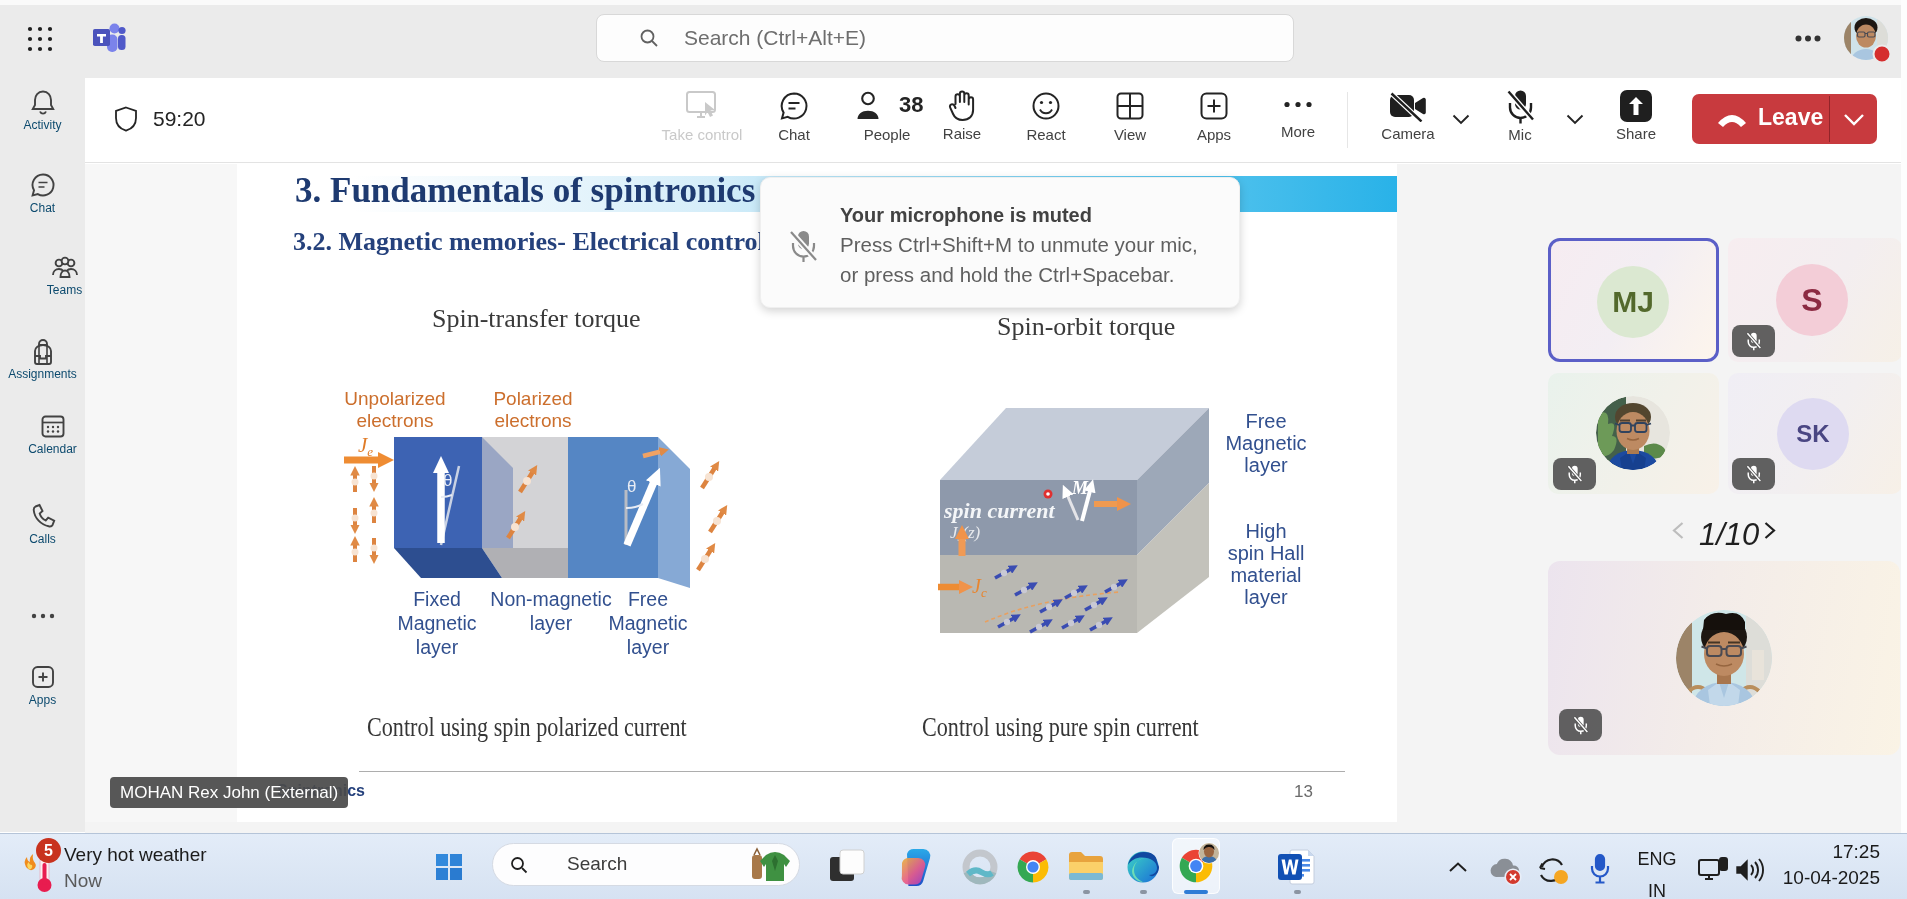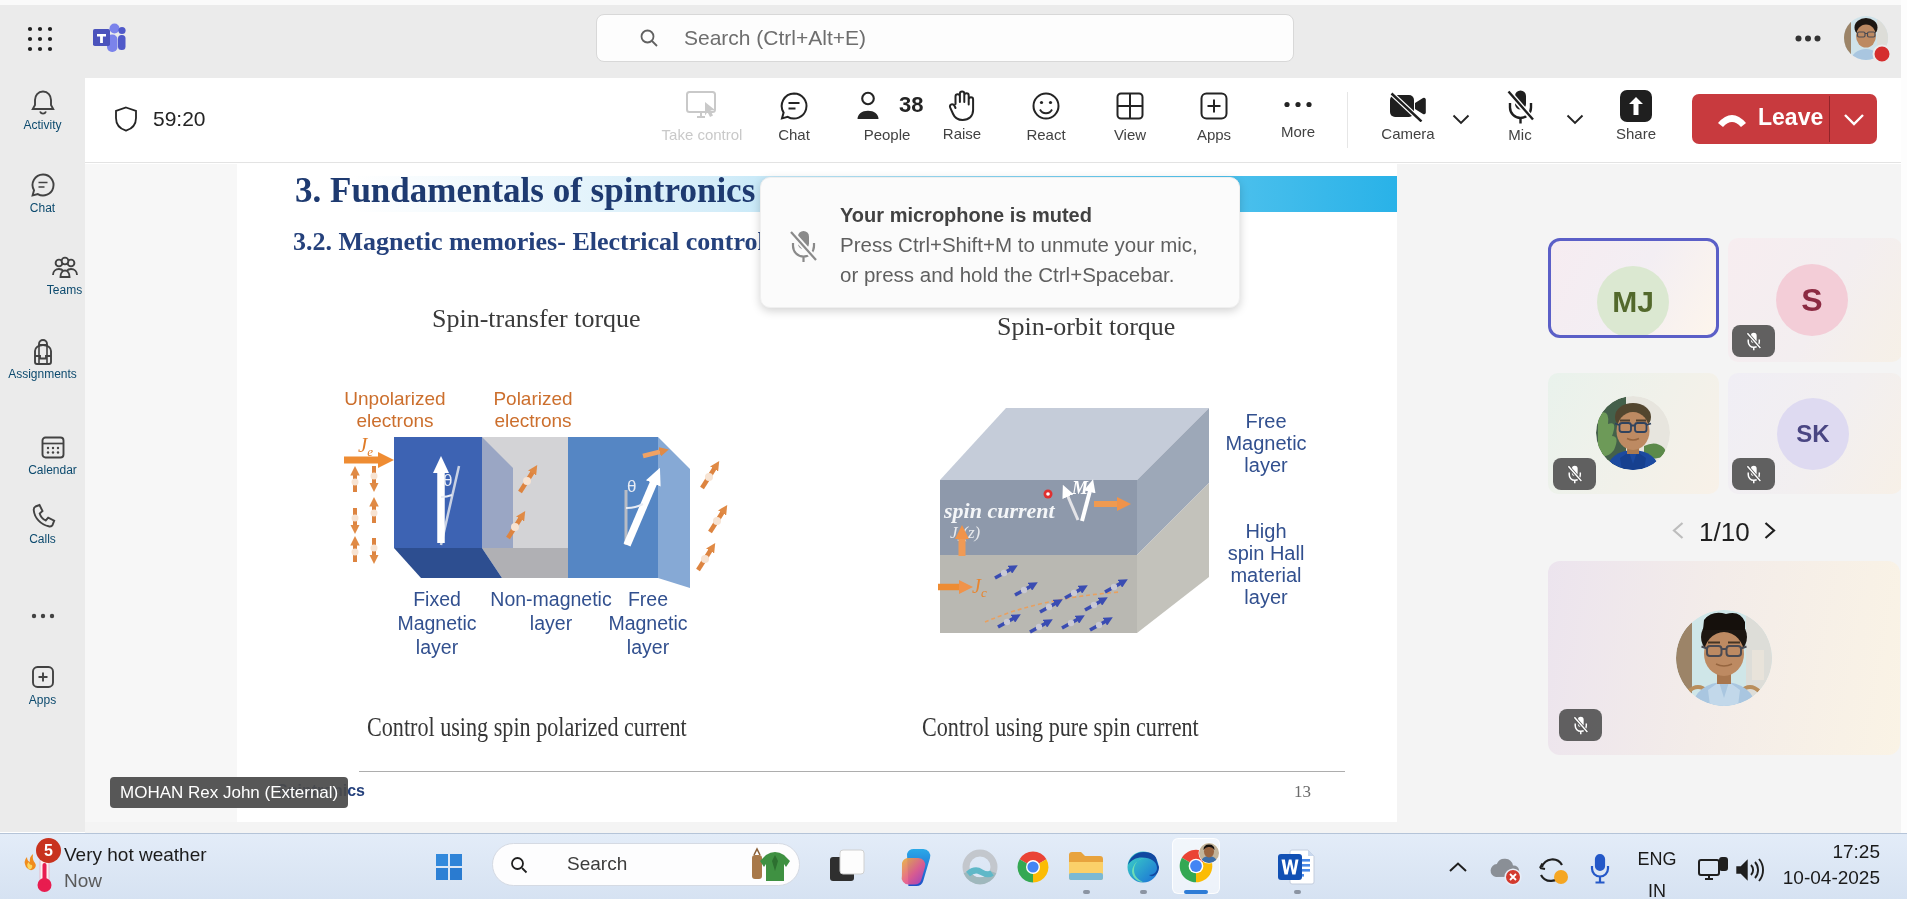--- a/index.html
+++ b/index.html
@@ -136,21 +136,21 @@
     </div>
     <div class="railitem" style="top:259px;">
       <svg width="28" height="30" viewBox="0 0 28 30" fill="none" stroke="#424242" stroke-width="1.9">
         <path d="M14 3 a4 4 0 0 1 4 4 v1 H10 V7 a4 4 0 0 1 4-4 Z"></path>
         <path d="M6 14 C6 10.5 9.5 8 14 8 s8 2.5 8 6 v11 a2 2 0 0 1 -2 2 H8 a2 2 0 0 1 -2-2 Z"></path>
         <path d="M6 19 h5 v2.5 h6 V19 h5"></path>
         <path d="M10 8.3 V27 M18 8.3 V27" stroke-width="1.6"></path>
       </svg>
       <div class="raillbl" style="margin-top:-4px">Assignments</div>
     </div>
-    <div class="railitem" style="top:355px;padding-left:20px;">
+    <div class="railitem" style="top:334px;padding-left:20px;">
       <svg width="28" height="28" viewBox="0 0 28 28" fill="none" stroke="#424242" stroke-width="1.9">
         <rect x="3.5" y="4.5" width="21" height="20" rx="3"></rect>
         <path d="M3.5 10.5 h21" stroke-width="1.7"></path>
         <g fill="#424242" stroke="none">
           <circle cx="9" cy="15" r="1.2"></circle>
             <circle cx="14" cy="15" r="1.2"></circle>
             <circle cx="19" cy="15" r="1.2"></circle>
           <circle cx="9" cy="19.5" r="1.2"></circle>
             <circle cx="14" cy="19.5" r="1.2"></circle>
             <circle cx="19" cy="19.5" r="1.2"></circle>
@@ -466,39 +466,39 @@
           <text x="346" y="158">High</text>
             <text x="346" y="180">spin Hall</text>
             <text x="346" y="202">material</text>
             <text x="346" y="224">layer</text>
         </g>
       </svg>
       <div class="caption abs" style="left:130px;top:548px;">Control using spin polarized current</div>
       <div class="caption abs" style="left:685px;top:548px;">Control using pure spin current</div>
       <div class="abs" style="left:122px;top:607px;width:986px;height:1px;background:#adadad;"></div>
       <div class="abs" style="left:40px;top:618px;font-size:16px;font-weight:bold;color:#25417c;">Spintronics</div>
-      <div class="abs" style="left:1057px;top:618px;font-size:17px;color:#6b6b6b;font-family:Liberation Serif, serif;">13</div>
+      <div class="abs" style="left:1057px;top:618px;font-size:17px;color:#6b6b6b;">13</div>
       <div id="toast" class="abs">
         <svg class="abs" style="left:27px;top:51px" width="32" height="34" viewBox="0 0 32 34" fill="none" stroke="#8a8a8a" stroke-width="2.2">
           <rect x="10" y="2" width="11" height="18" rx="5.5" fill="#8a8a8a" stroke="none"></rect>
           <path d="M5 14 v3 a10.5 10.5 0 0 0 21 0 v-3"></path>
           <path d="M15.5 28 v5"></path>
           <path d="M3 3 L28 31" stroke="#fbfbfb" stroke-width="6"></path>
           <path d="M3 3 L28 31" stroke="#8a8a8a" stroke-width="2.2"></path>
         </svg>
         <div class="abs" style="left:79px;top:26px;font-size:20px;font-weight:bold;color:#424242;">Your microphone is muted</div>
         <div class="abs" style="left:79px;top:55px;font-size:20.5px;color:#5f5f5f;">Press Ctrl+Shift+M to unmute your mic,</div>
         <div class="abs" style="left:79px;top:85px;font-size:20.5px;color:#5f5f5f;">or press and hold the Ctrl+Spacebar.</div>
       </div>
       <div id="namelbl" class="abs">MOHAN Rex John (External)</div>
     </div>
     <div id="scrollstrip" class="abs"></div>
   </div>
 
-  <div class="tile" style="left:1548px;top:238px;width:171px;height:100px;border:3.5px solid #5b5fc7;border-radius:12px;background:linear-gradient(120deg,#f6ecf1 0%,#f3eef3 50%,#fdf5ec 100%);">
+  <div class="tile" style="left:1548px;top:238px;width:171px;height:124px;border:3.5px solid #5b5fc7;border-radius:12px;background:linear-gradient(120deg,#f6ecf1 0%,#f3eef3 50%,#fdf5ec 100%);">
     <div class="avcircle" style="left:46px;top:25px;width:72px;height:72px;background:#dbe8d1;color:#53692c;font-size:30px;font-weight:bold;line-height:72px;">MJ</div>
   </div>
   <div class="tile" style="left:1728px;top:238px;width:174px;height:124px;border-radius:10px;background:linear-gradient(120deg,#f7edf0 0%,#f3eef0 55%,#f6f0e7 100%);">
     <div class="avcircle" style="left:48px;top:26px;width:72px;height:72px;background:#f3cdd7;color:#8c2a42;font-size:32px;font-weight:bold;line-height:72px;">S</div>
     <div class="micbadge" style="left:4px;top:87px;">
       <svg style="margin:7px 0 0 12px" width="19" height="19" viewBox="0 0 34 36">
         <rect x="12" y="1.5" width="11" height="19" rx="5.5" fill="#fff"></rect>
         <path d="M7 14 v4.5 a10.5 10.5 0 0 0 21 0 V14" fill="none" stroke="#fff" stroke-width="2.8"></path>
         <path d="M17.5 29.5 v5" stroke="#fff" stroke-width="2.8"></path>
         <path d="M5 2 L30 31" stroke="#545454" stroke-width="6"></path>
@@ -551,21 +551,21 @@
         <path d="M17.5 29.5 v5" stroke="#fff" stroke-width="2.8"></path>
         <path d="M5 2 L30 31" stroke="#545454" stroke-width="6"></path>
         <path d="M5.5 2.5 L30 30.5" stroke="#fff" stroke-width="2.8"></path>
       </svg>
     </div>
   </div>
 
   <svg class="abs" style="left:1671px;top:521px" width="14" height="19" viewBox="0 0 14 19" fill="none" stroke="#bdbdbd" stroke-width="2.2">
       <path d="M11.5 2 L3 9.5 L11.5 17"></path>
     </svg>
-  <div class="abs" style="left:1699px;top:517px;font-size:26px;color:#1f1f1f;">1/10</div>
+  <div class="abs" style="left:1699px;top:517px;font-size:31px;color:#1f1f1f;font-style:italic;">1/10</div>
   <svg class="abs" style="left:1763px;top:521px" width="14" height="19" viewBox="0 0 14 19" fill="none" stroke="#1f1f1f" stroke-width="2.2">
       <path d="M2.5 2 L11 9.5 L2.5 17"></path>
     </svg>
 
   <div class="tile" style="left:1548px;top:561px;width:352px;height:194px;border-radius:12px;background:linear-gradient(100deg,#ece4ee 0%,#f3ece9 45%,#faf3e5 100%);">
     <svg class="avcircle" style="left:128px;top:49px" width="96" height="96" viewBox="0 0 96 96">
       <defs>
           <clipPath id="pc2">
             <circle cx="48" cy="48" r="48"></circle>
           </clipPath>

